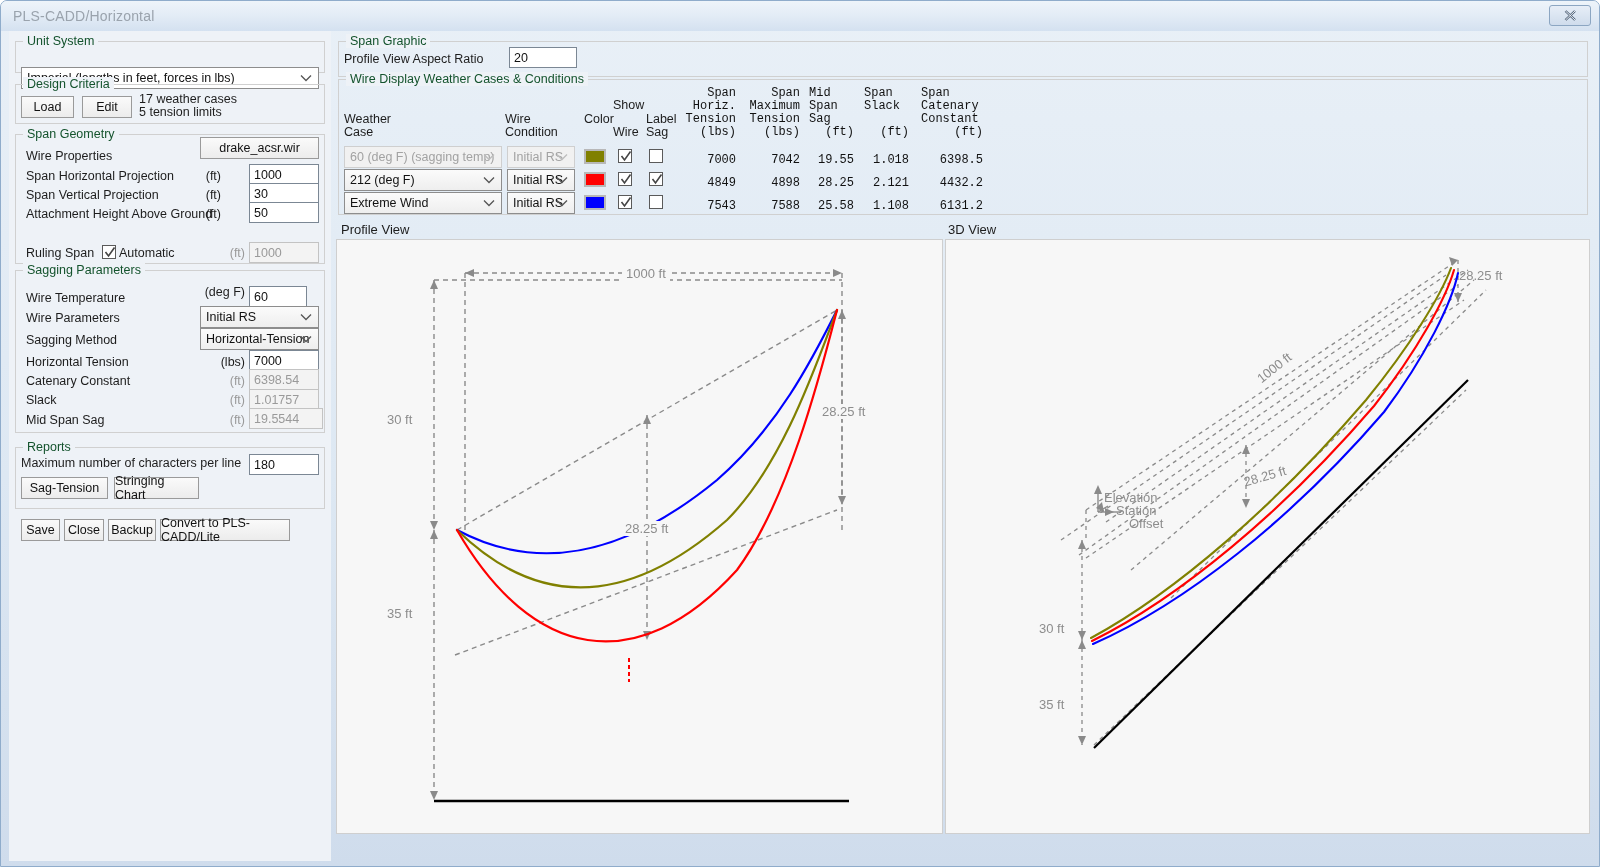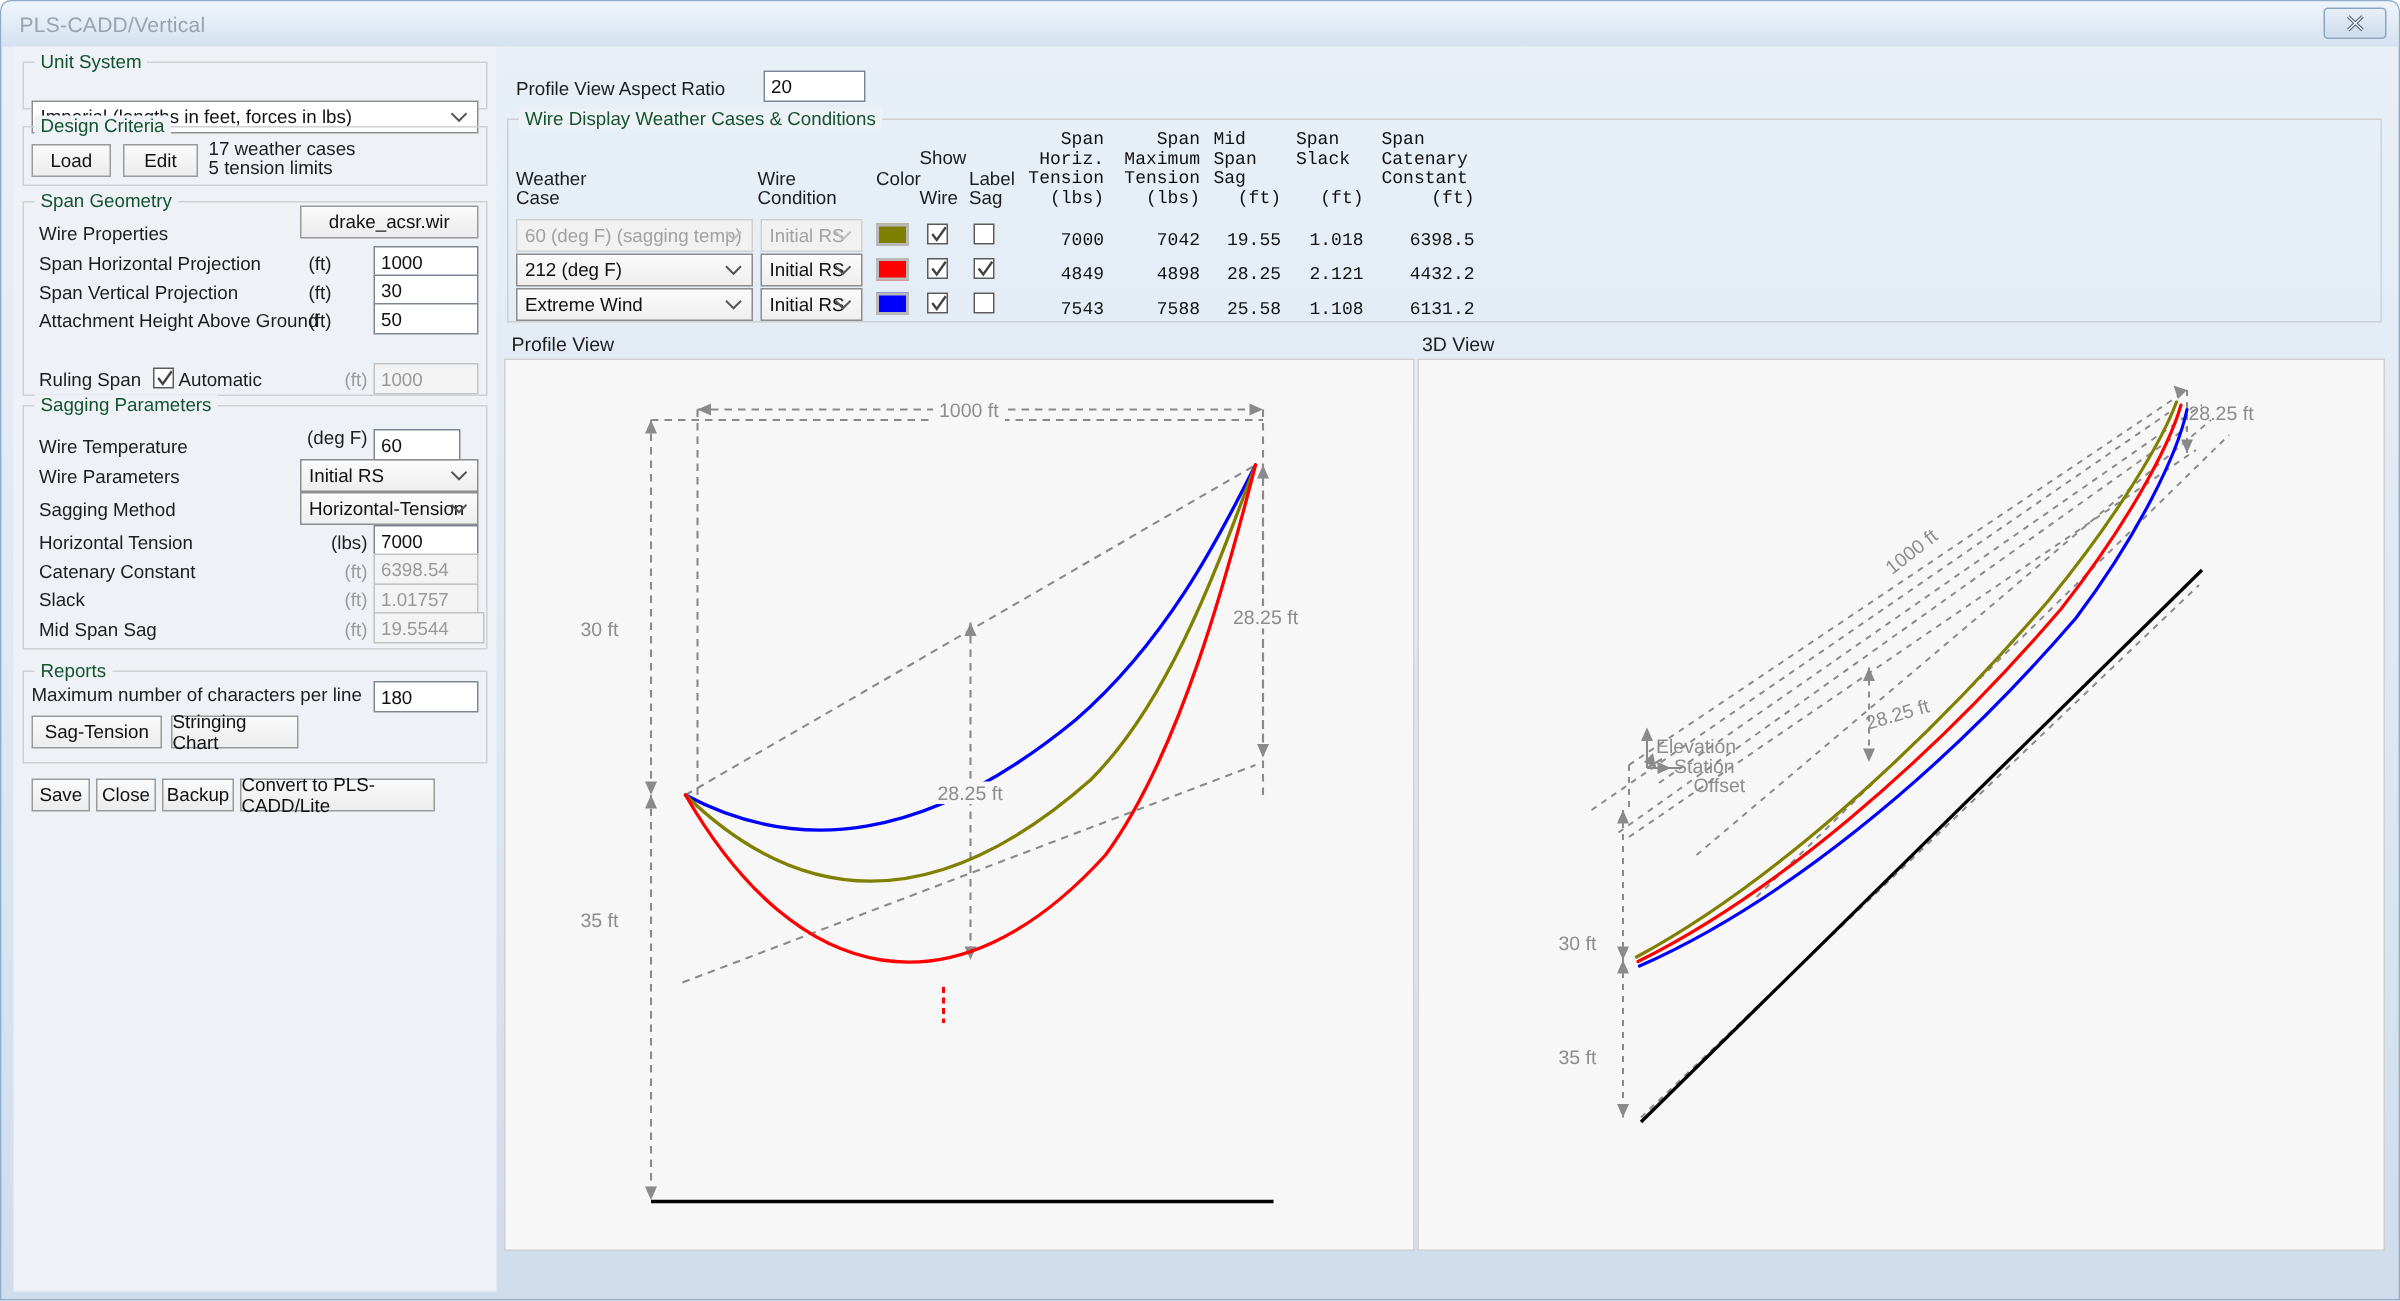--- a/index.html
+++ b/index.html
@@ -115,21 +115,21 @@
   .sidebar-bg {
     position:absolute; background:#eef2f7;
   }
 </style>
 </head>
 <body>
 
 <div id="window">
 
   <div id="titlebar">
-    <div id="title-text">PLS-CADD/Vertical</div>
+    <div id="title-text">PLS-CADD/Horizontal</div>
     <div id="close-btn">
       <svg width="15" height="13" viewBox="0 0 15 13">
         <path d="M2.5 2 L12 11 M12 2 L2.5 11" stroke="#4a5d75" stroke-width="2.4" fill="none"></path>
         <path d="M2.5 2 L12 11 M12 2 L2.5 11" stroke="#ffffff" stroke-width="0.9" fill="none"></path>
       </svg>
     </div>
   </div>
 
   <div class="sidebar-bg" style="left:8px;top:30px;width:322px;height:830px;"></div>
 
@@ -230,20 +230,23 @@
   <span class="lbl" style="left:20px;top:455px;">Maximum number of characters per line</span>
   <input class="tf" style="left: 248px; top: 453px; width: 70px;" value="180">
   <div class="btn" style="left:20px;top:476px;width:87px;">Sag-Tension</div>
   <div class="btn" style="left:113px;top:476px;width:85px;">Stringing Chart</div>
 
   <div class="btn" style="left:20px;top:518px;width:39px;">Save</div>
   <div class="btn" style="left:63px;top:518px;width:40px;">Close</div>
   <div class="btn" style="left:107px;top:518px;width:48px;">Backup</div>
   <div class="btn" style="left:159px;top:518px;width:130px;">Convert to PLS-CADD/Lite</div>
 
+  <div class="group" style="left:337px;top:40px;width:1250px;height:36px;">
+    <span class="gtitle" style="background:#eef2f7;">Span Graphic</span>
+  </div>
   <span class="lbl" style="left:343px;top:51px;">Profile View Aspect Ratio</span>
   <input class="tf" style="left: 508px; top: 46px; width: 68px;" value="20">
 
   <div class="group" style="left:337px;top:78px;width:1250px;height:136px;">
     <span class="gtitle" style="background:#eef2f7;">Wire Display Weather Cases &amp; Conditions</span>
   </div>
 
   <span class="lbl" style="left:343px;top:111px;">Weather</span>
   <span class="lbl" style="left:343px;top:124px;">Case</span>
   <span class="lbl" style="left:504px;top:111px;">Wire</span>

